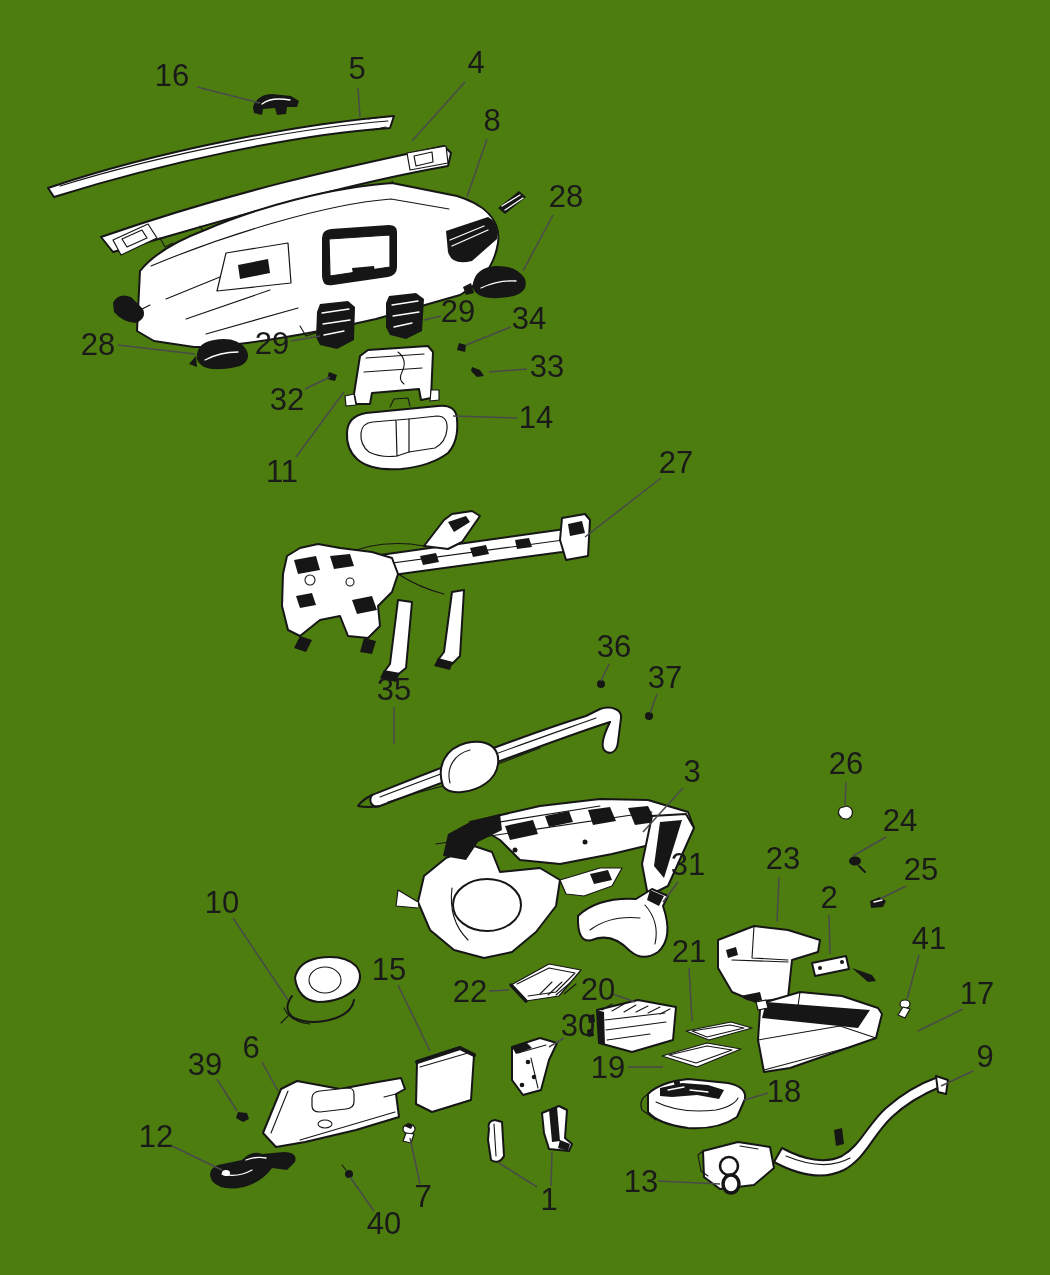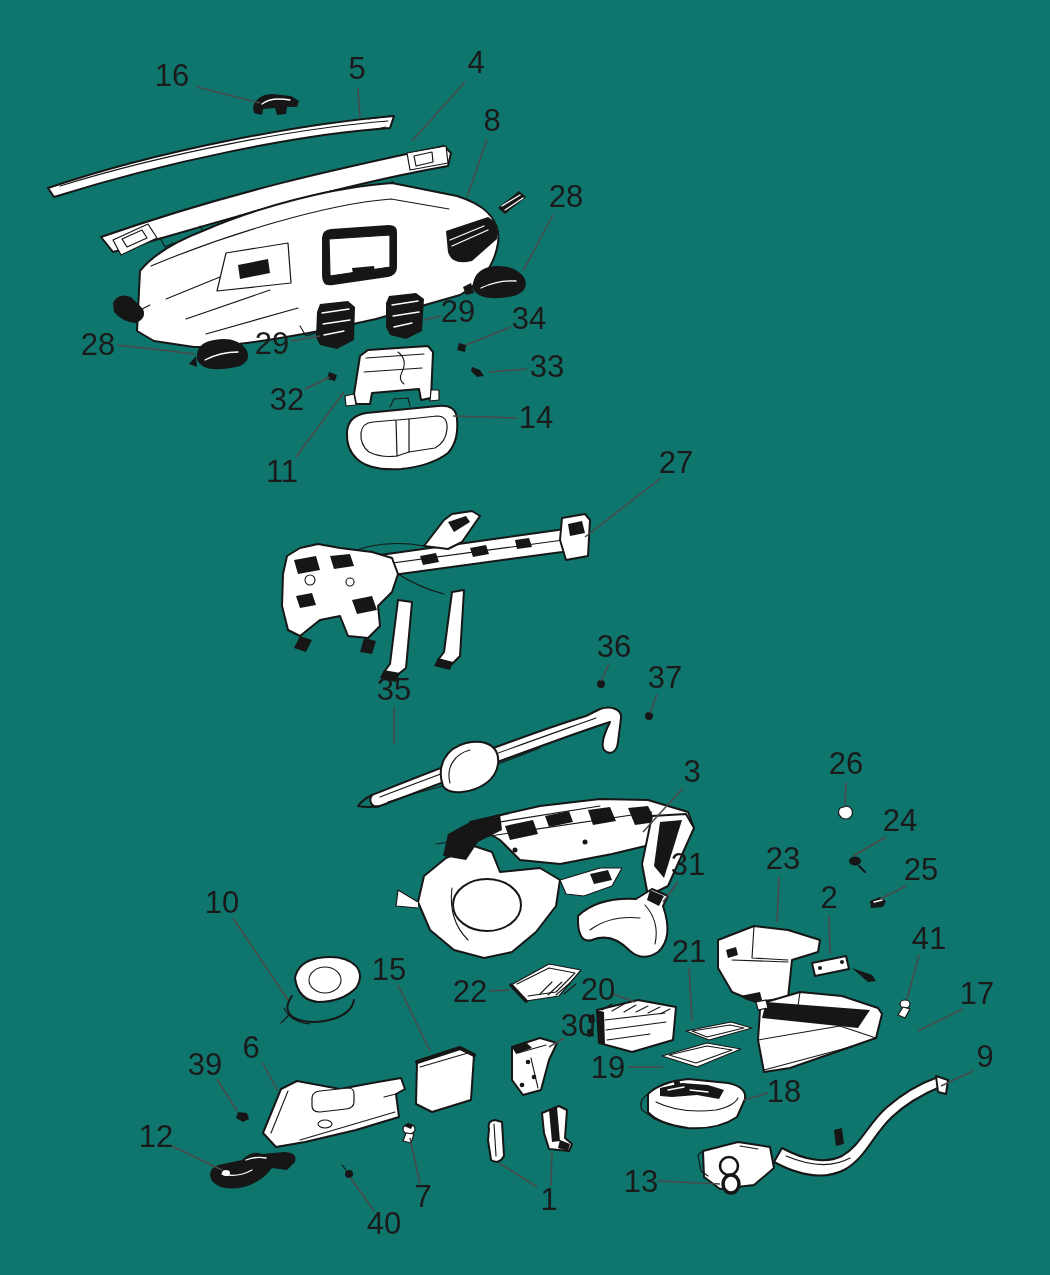--- a/index.html
+++ b/index.html
@@ -1,16 +1,16 @@
 <!DOCTYPE html>
 <html><head>
 <meta charset="utf-8">
 <style>
   html,body{margin:0;padding:0;background:#ffffff;}
-  #stage{position:relative;width:1050px;height:1275px;background:#0f766e;overflow:hidden;}
+  #stage{position:relative;width:1050px;height:1275px;background:#4d7c0f;overflow:hidden;}
   svg{position:absolute;left:0;top:0;}
   .ln{fill:none;stroke:#161616;stroke-width:2;stroke-linejoin:round;stroke-linecap:round;}
   .ln1{fill:none;stroke:#161616;stroke-width:1.1;stroke-linejoin:round;stroke-linecap:round;}
   .fw{fill:#ffffff;stroke:#161616;stroke-width:2;stroke-linejoin:round;}
   .fw1{fill:#ffffff;stroke:#161616;stroke-width:1.2;stroke-linejoin:round;}
   .fb{fill:#161616;stroke:none;}
   .wl{fill:none;stroke:#ffffff;stroke-width:1.3;stroke-linecap:round;}
   .callout{font-family:"Liberation Sans",sans-serif;font-size:31px;fill:#1a1a1a;text-anchor:middle;dominant-baseline:central;}
   .leader{stroke:#4a4a4a;stroke-width:1.5;fill:none;}
 </style>

